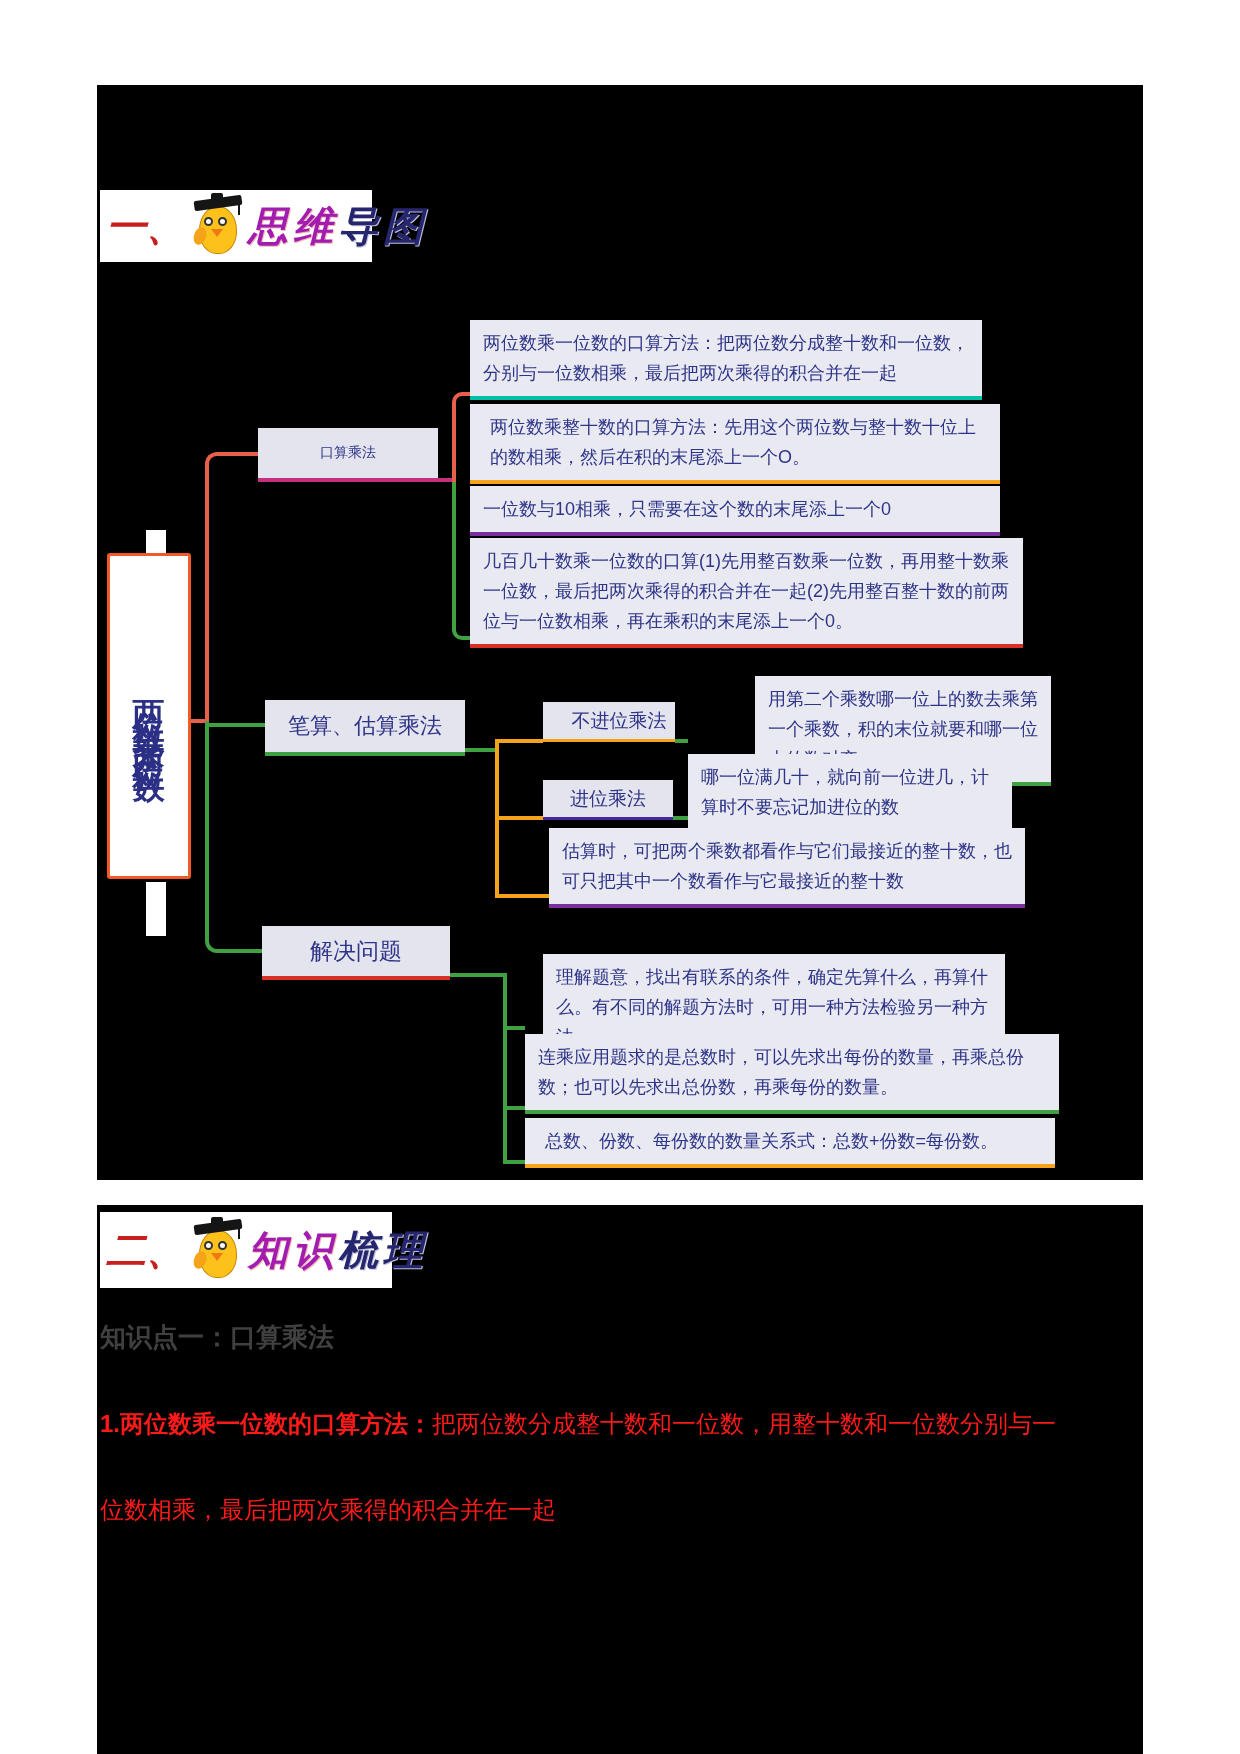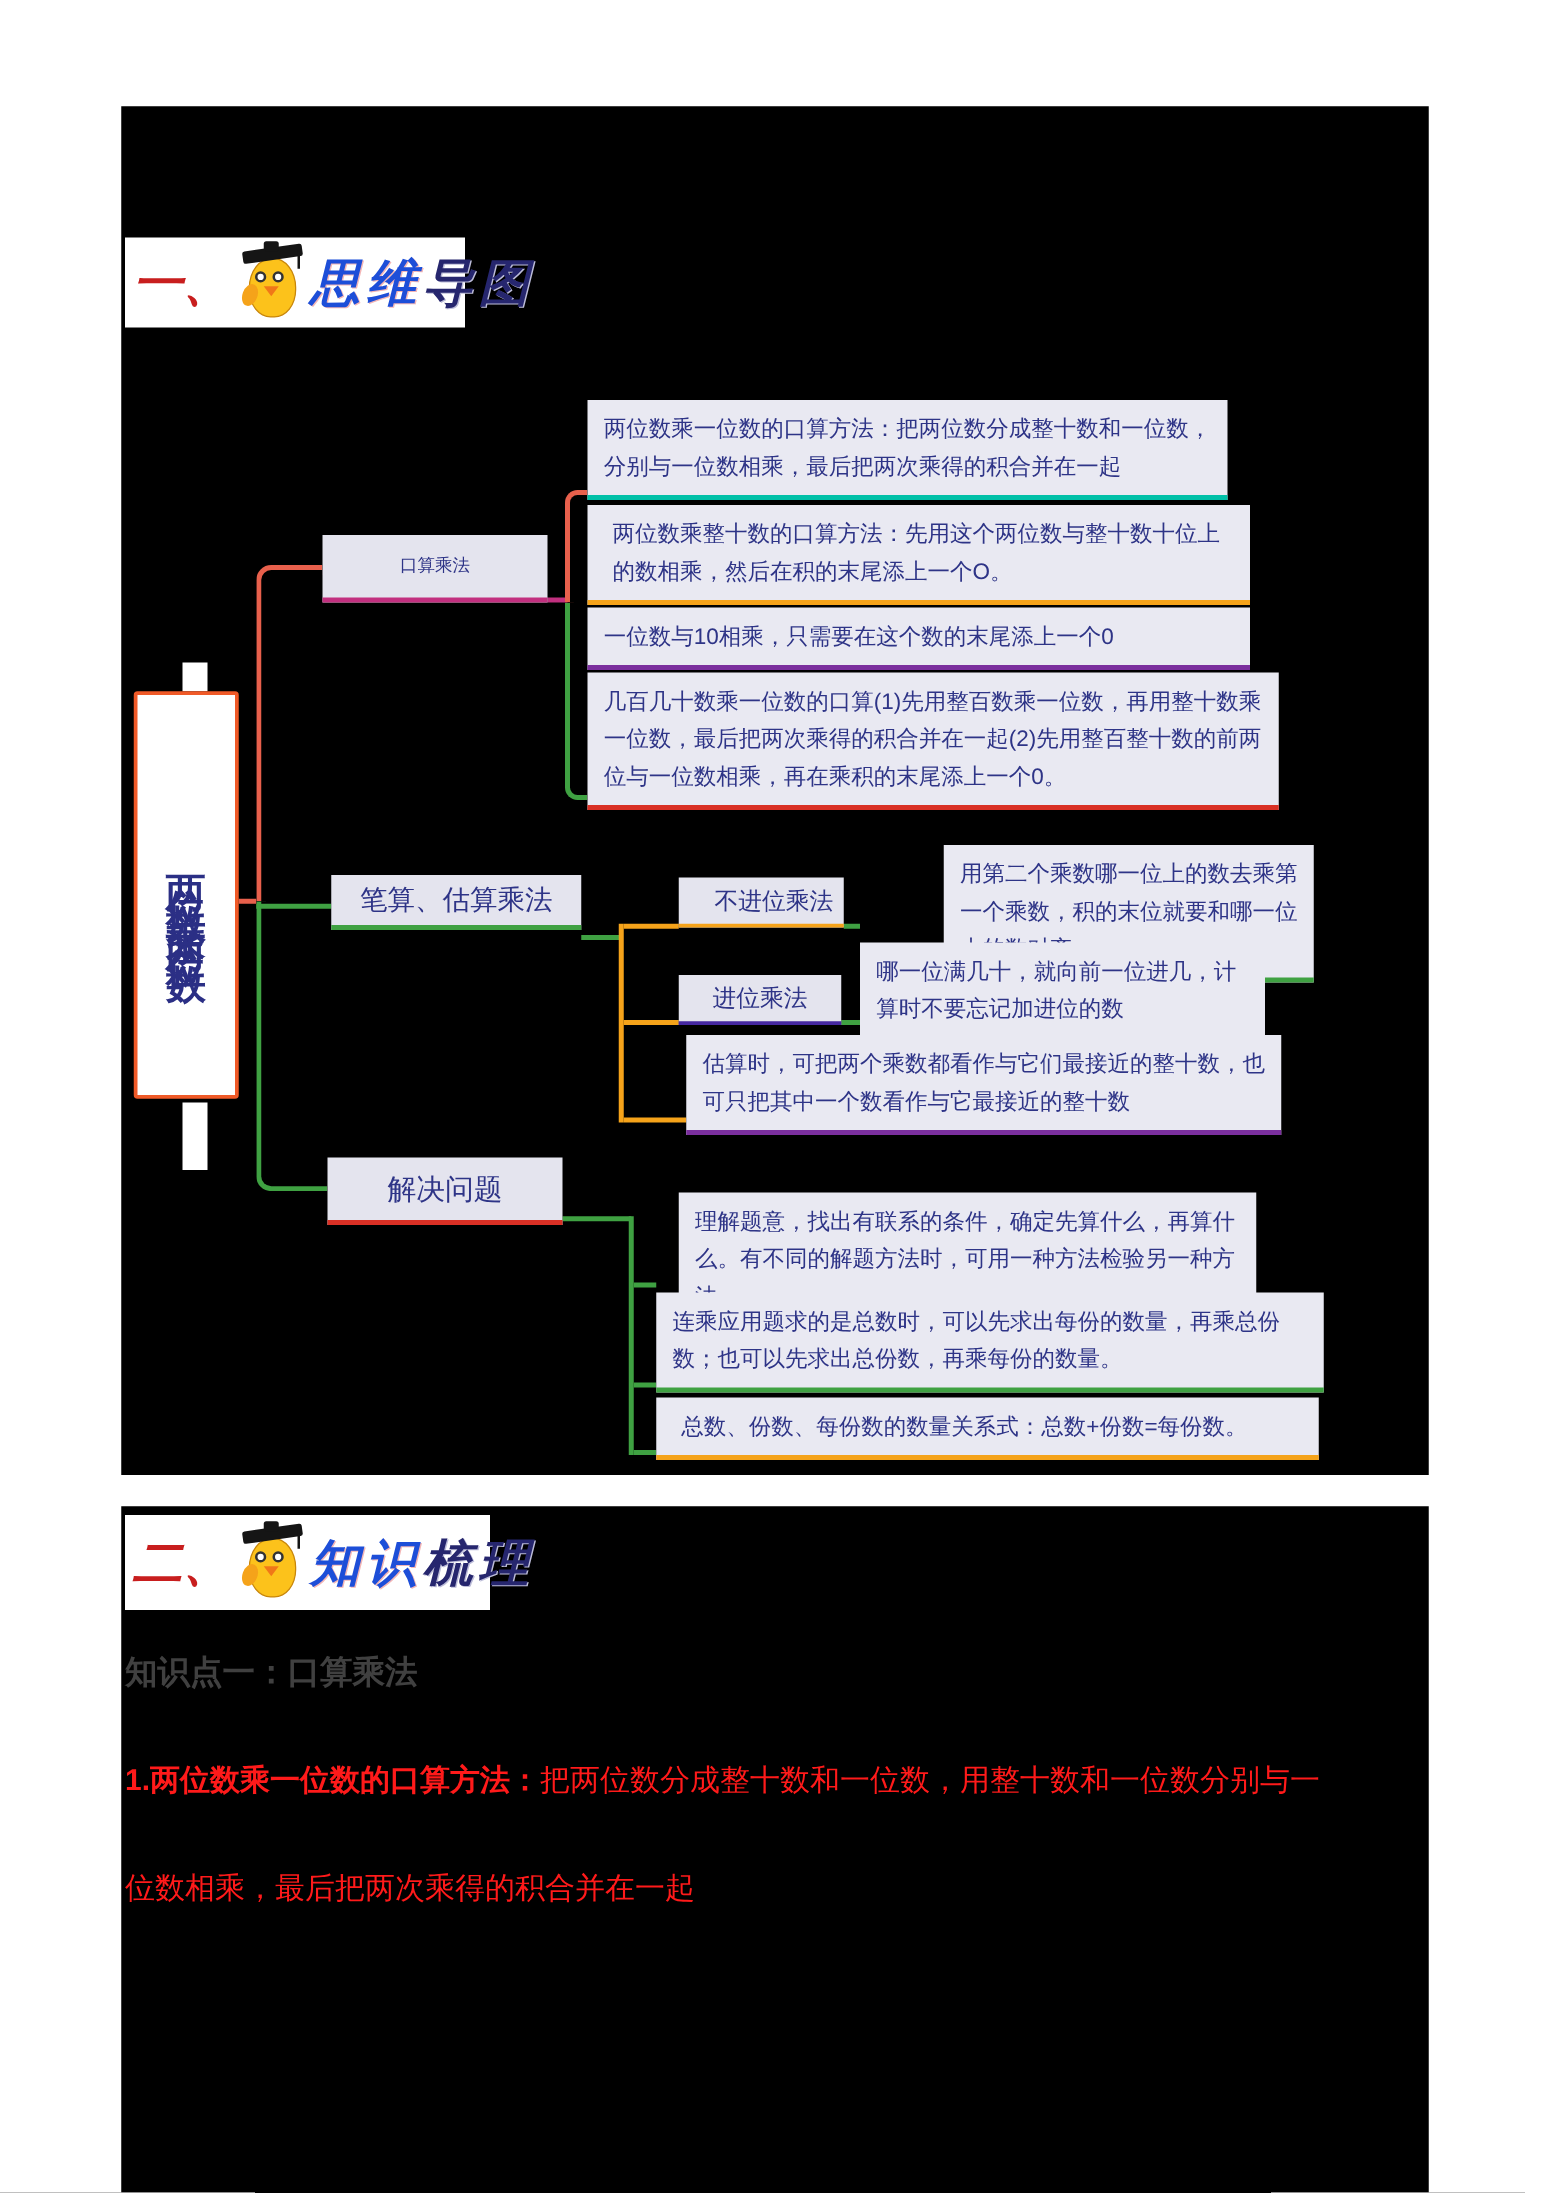--- a/index.html
+++ b/index.html
@@ -10,21 +10,21 @@
   #block2 { left:97px; top:1205px; width:1046px; height:549px; }
 
   
   .hdr { position:absolute; background:#ffffff; display:flex; align-items:center; padding:2px 8px 2px 6px; }
   #hdr1 { left:100px; top:190px;  width:272px; height:72px; }
   #hdr2 { left:100px; top:1212px; width:292px; height:76px; }
   .hdr-prefix { font-family:"Liberation Serif", serif; font-style:italic; font-weight:bold;
                 font-size:40px; color:#c81e1e; margin-right:2px; }
   .hdr-title { font-family:"Liberation Serif", serif; font-style:italic; font-weight:bold;
                font-size:40px; letter-spacing:5px; white-space:nowrap; }
-  .hdr-red  { color:#1d4ed8; text-shadow:1px 1px 0 #f3b6b6; }
+  .hdr-red  { color:#a21caf; text-shadow:1px 1px 0 #f3b6b6; }
   .hdr-blue { color:#26266e; text-shadow:1px 1px 0 #bcbcd8; }
 
   
   .chick { position:relative; width:52px; height:66px; flex:none; margin:0 4px; }
   .chick .head { position:absolute; top:13px; left:7px; width:38px; height:48px;
                  background:#fcc21b; border:1px solid #c8860a; border-radius:50% 50% 46% 46%; }
   .chick .wing { position:absolute; top:34px; left:2px; width:12px; height:18px;
                  background:#f5a31a; border-radius:50%; transform:rotate(20deg); }
   .chick .cap-board { position:absolute; top:5px; left:2px; width:48px; height:10px;
                       background:#151515; border-radius:2px; transform:rotate(-8deg); }
@@ -118,21 +118,21 @@
   </div>
 
   <div class="mlabel u-magenta" style="left:258px; top:428px; width:180px; height:54px; font-size:14px;">
     <span>口算乘法</span>
   </div>
   <div class="mnode u-teal" style="left:470px; top:320px; width:512px;">两位数乘一位数的口算方法：把两位数分成整十数和一位数，分别与一位数相乘，最后把两次乘得的积合并在一起</div>
   <div class="mnode u-orange" style="left:470px; top:404px; width:530px;">两位数乘整十数的口算方法：先用这个两位数与整十数十位上的数相乘，然后在积的末尾添上一个O。</div>
   <div class="mnode u-purple" style="left:470px; top:486px; width:530px;">一位数与10相乘，只需要在这个数的末尾添上一个0</div>
   <div class="mnode u-red" style="left:470px; top:538px; width:553px;">几百几十数乘一位数的口算(1)先用整百数乘一位数，再用整十数乘一位数，最后把两次乘得的积合并在一起(2)先用整百整十数的前两位与一位数相乘，再在乘积的末尾添上一个0。</div>
 
-  <div class="mlabel u-green" style="left:265px; top:700px; width:200px; height:44px; font-size:22px;">
+  <div class="mlabel u-green" style="left:265px; top:700px; width:200px; height:56px; font-size:22px;">
     <span>笔算、估算乘法</span>
   </div>
   <div class="mlabel u-orange" style="left:543px; top:702px; width:132px; height:40px; font-size:19px; border-bottom-width:3px;">
     <span>不进位乘法</span>
   </div>
   <div class="mnode u-green" style="left:720px; top:676px; width:296px;margin-left:35px;">用第二个乘数哪一位上的数去乘第一个乘数，积的末位就要和哪一位上的数对齐</div>
   <div class="mlabel u-dpurple" style="left:543px; top:780px; width:130px; height:40px; font-size:19px; border-bottom-width:3px;">
     <span>进位乘法</span>
   </div>
   <div class="mnode u-red" style="left:688px; top:754px; width:324px;">哪一位满几十，就向前一位进几，计算时不要忘记加进位的数</div>

